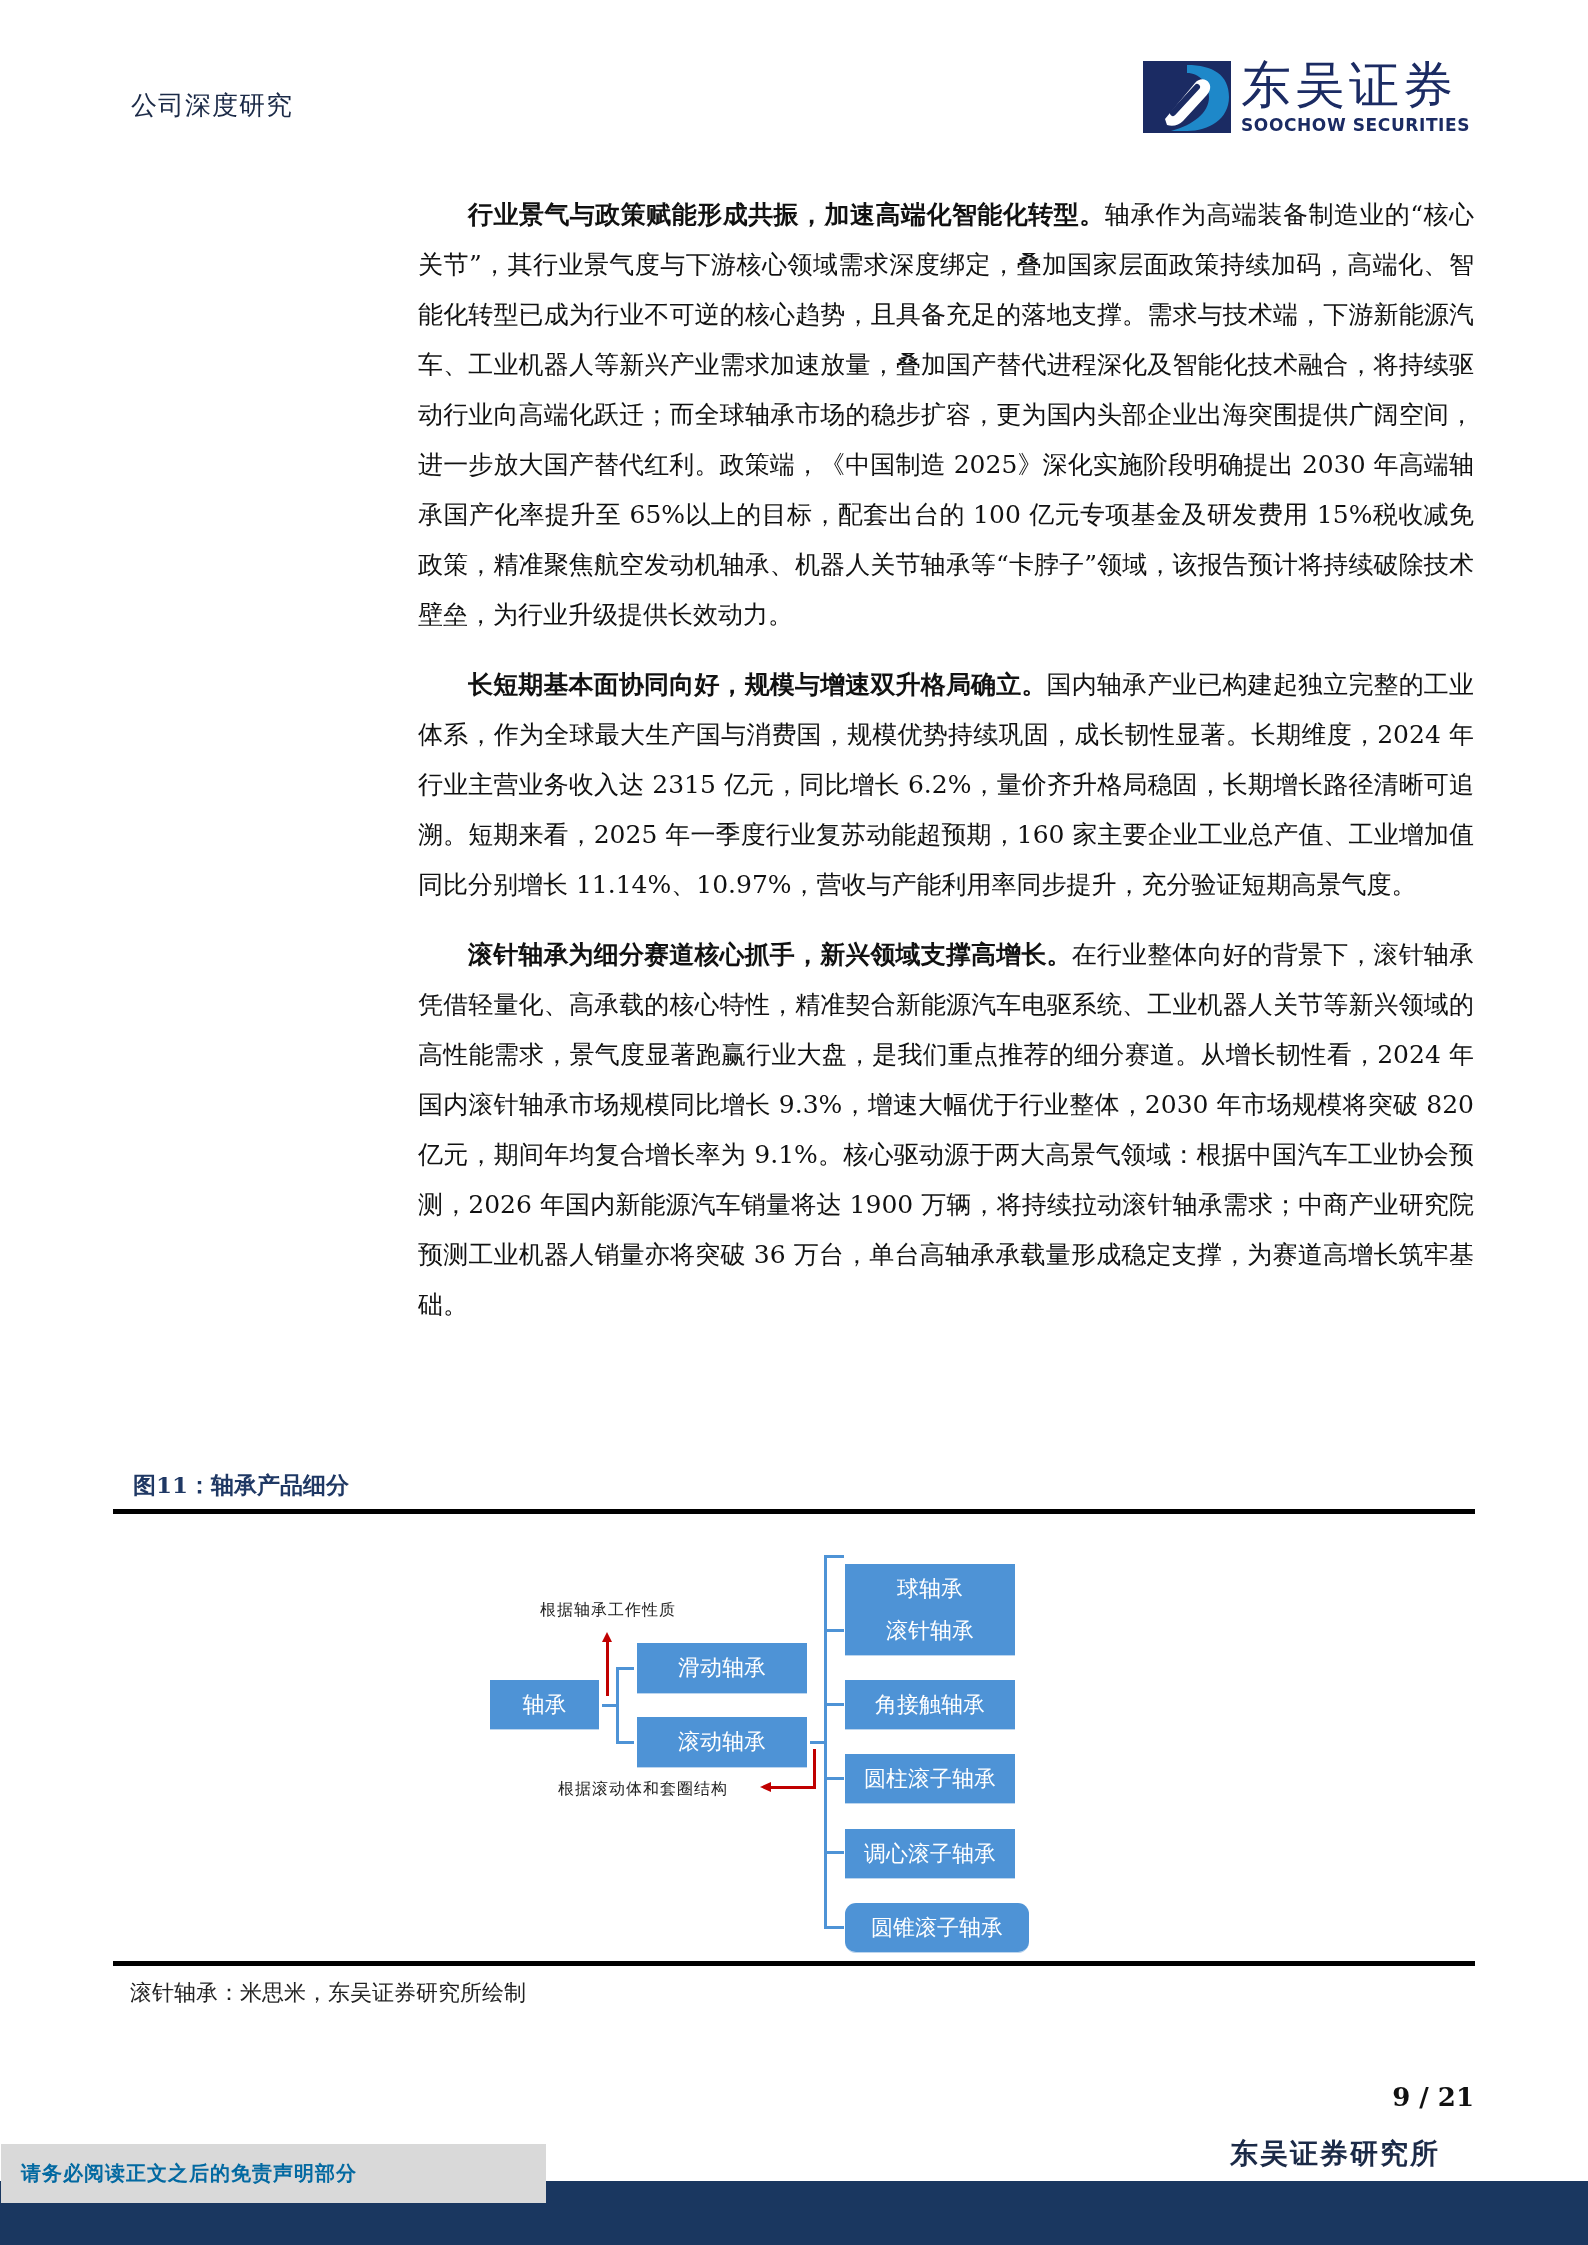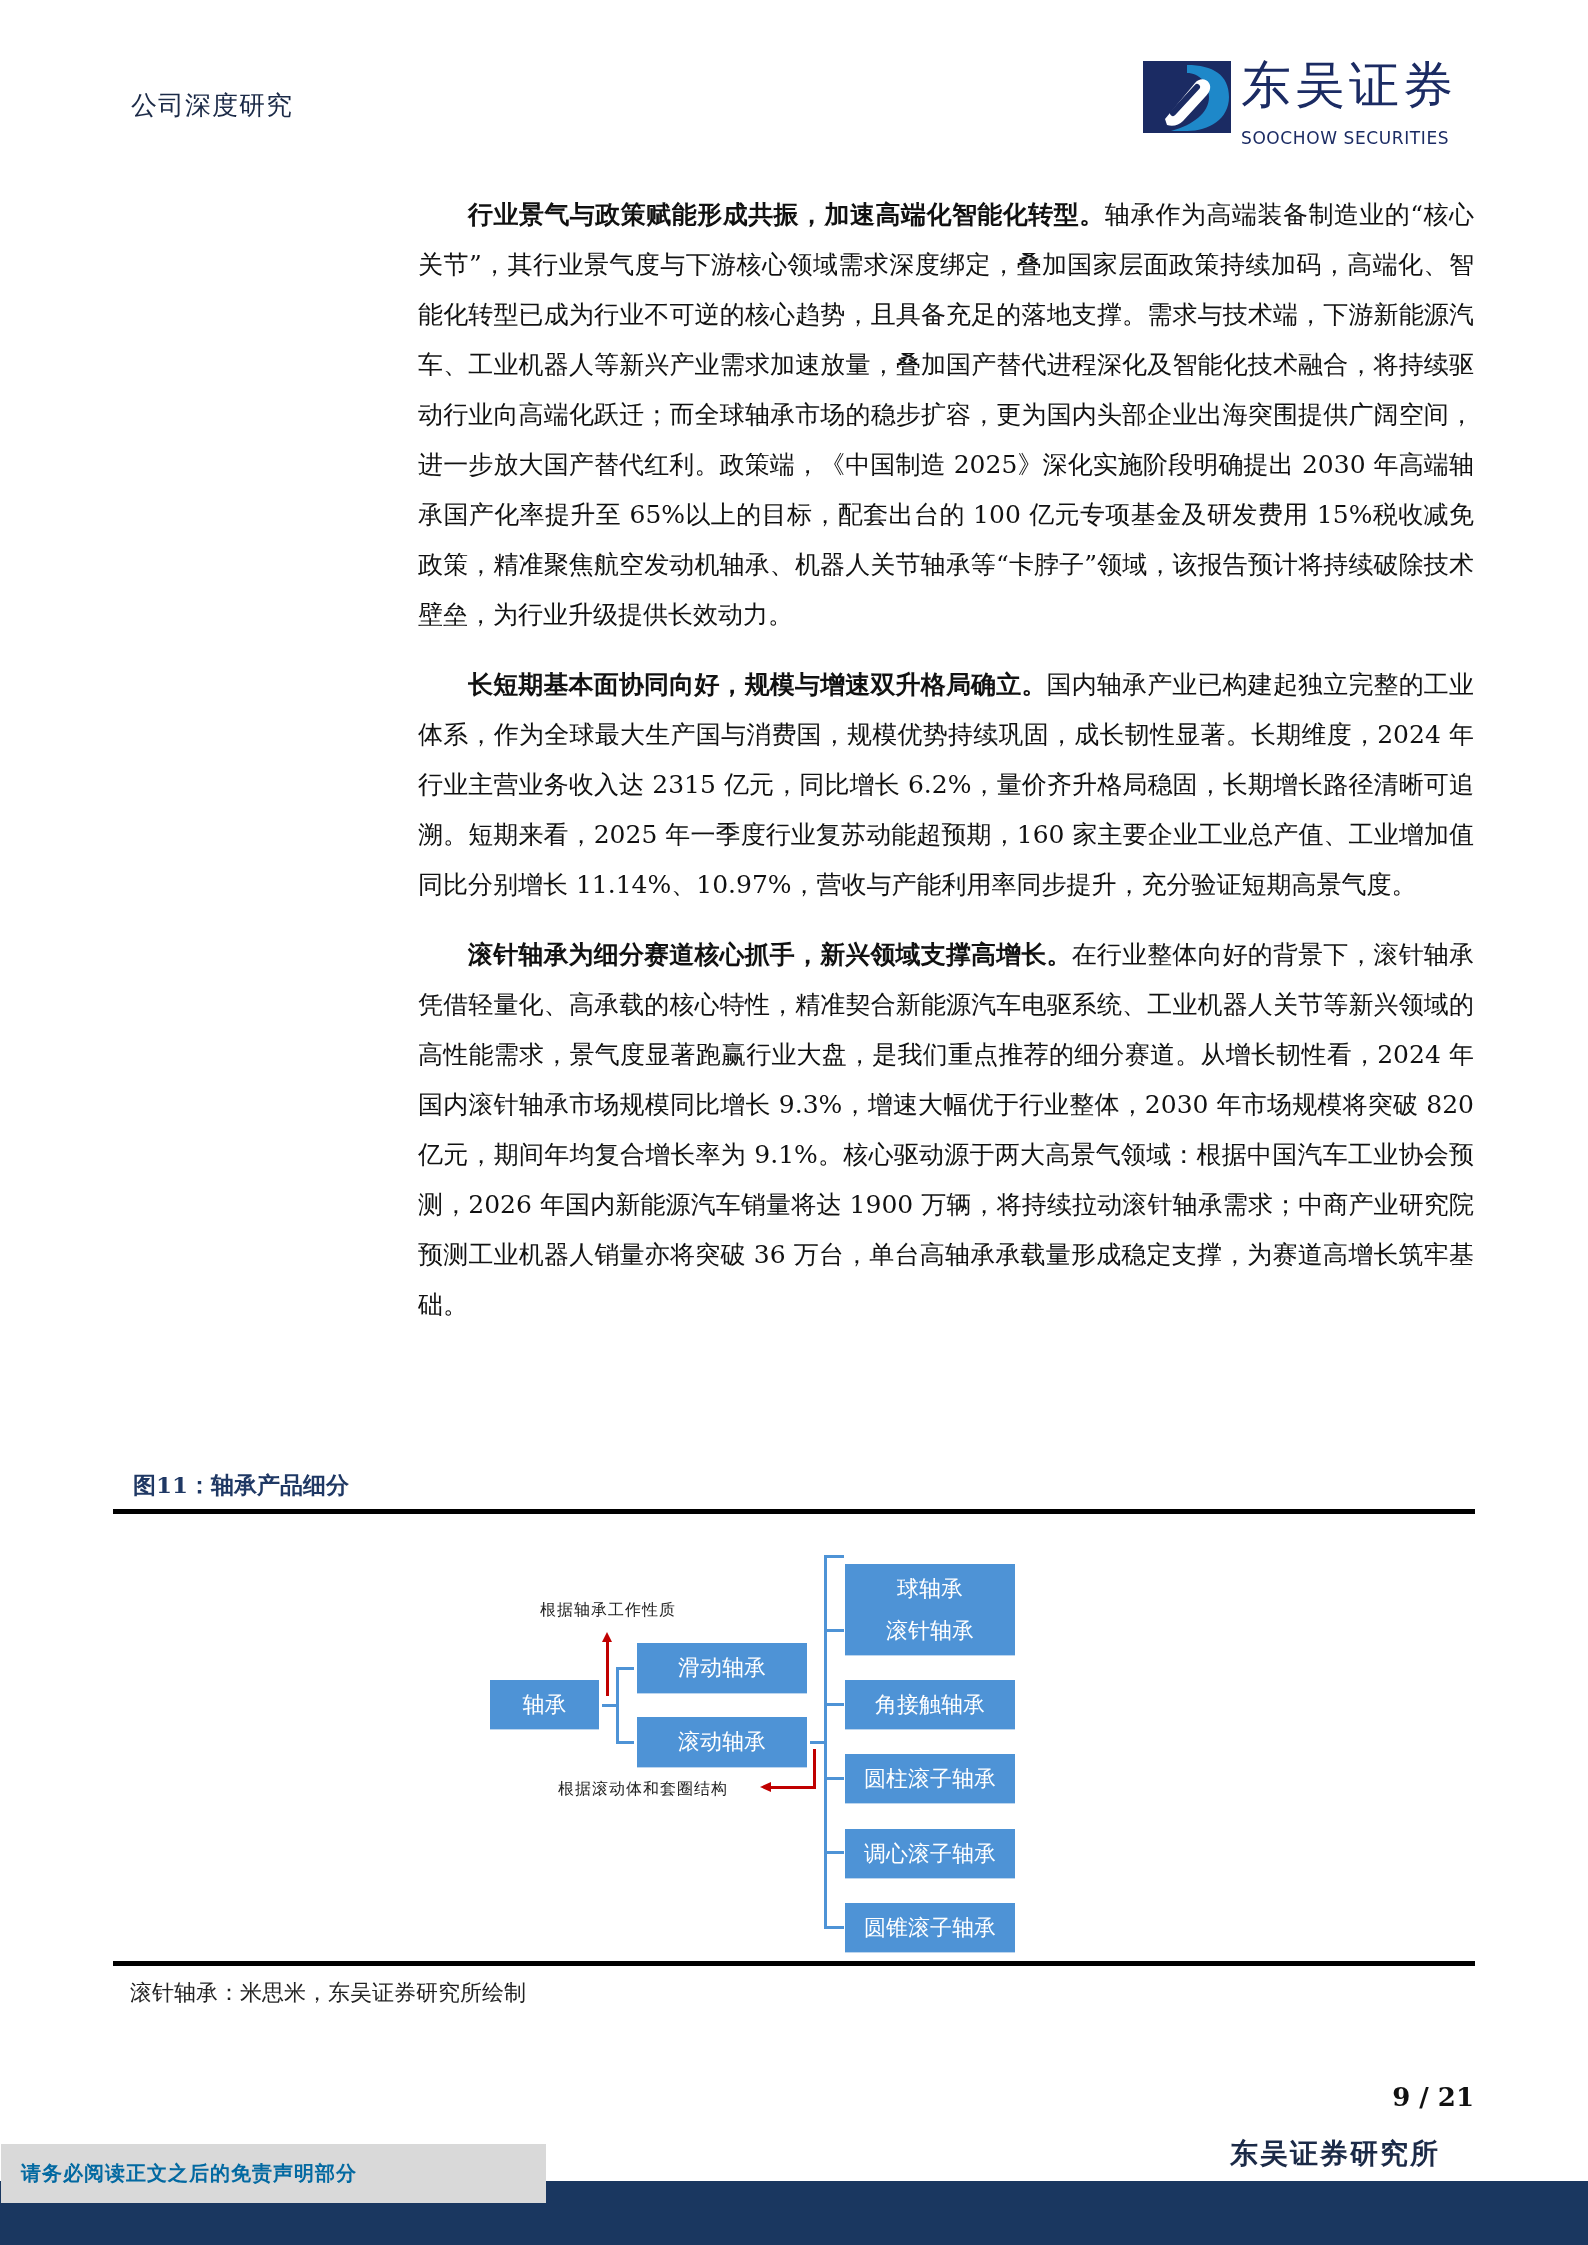--- a/index.html
+++ b/index.html
@@ -4,22 +4,22 @@
 <style>
   html, body { margin:0; padding:0; background:#ffffff; }
   body { width:1588px; height:2245px; position:relative; overflow:hidden;
          font-family:"DejaVu Serif","Liberation Serif",serif; color:#111; }
   .abs { position:absolute; }
   .hdr-title { left:131px; top:88px; font-size:26px; color:#1b2a47; letter-spacing:1px; white-space:nowrap; }
   .logo { left:1143px; top:61px; width:325px; height:74px; }
   .logo-mark { position:absolute; left:0; top:0; width:88px; height:72px; }
   .logo-cn { position:absolute; left:98px; top:-6px; font-family:"DejaVu Sans","Liberation Sans",sans-serif;
              font-size:50px; color:#1b2b63; letter-spacing:4px; white-space:nowrap; line-height:60px; }
-  .logo-en { position:absolute; left:98px; top:67px; font-family:"DejaVu Sans","Liberation Sans",sans-serif;
-             font-size:17px; font-weight:normal; color:#1b2b63; letter-spacing:0.6px; white-space:nowrap; line-height:20px; }
+  .logo-en { position:absolute; left:98px; top:54px; font-family:"DejaVu Sans","Liberation Sans",sans-serif;
+             font-size:17px; font-weight:bold; color:#1b2b63; letter-spacing:0.6px; white-space:nowrap; line-height:20px; }
 
   .body-text { left:418px; top:190px; width:1056px; }
   .para { font-size:25px; line-height:50px; text-align:justify; text-indent:50px; margin:0 0 20px 0; }
   .para b { font-weight:bold; }
 
   .fig-title { left:133px; top:1470px; font-size:23px; font-weight:bold; color:#1f3864; white-space:nowrap; }
   .rule-top { left:113px; top:1509px; width:1362px; height:5px; background:#000; }
   .rule-bot { left:113px; top:1961px; width:1362px; height:5px; background:#000; }
 
   .box { position:absolute; background:#4e93d6; color:#fff; font-family:"DejaVu Sans","Liberation Sans",sans-serif;
@@ -84,21 +84,21 @@
   <div class="ln" style="left:824px;top:1703px;width:20px;height:3px;"></div>
   <div class="ln" style="left:824px;top:1777px;width:20px;height:3px;"></div>
   <div class="ln" style="left:824px;top:1851px;width:20px;height:3px;"></div>
   <div class="ln" style="left:824px;top:1926px;width:20px;height:3px;"></div>
 
   <div class="box" style="left:845px;top:1564px;width:170px;height:49px;">球轴承</div>
   <div class="box" style="left:845px;top:1606px;width:170px;height:49px;">滚针轴承</div>
   <div class="box" style="left:845px;top:1680px;width:170px;height:49px;">角接触轴承</div>
   <div class="box" style="left:845px;top:1754px;width:170px;height:49px;text-align:right;">圆柱滚子轴承</div>
   <div class="box" style="left:845px;top:1829px;width:170px;height:49px;">调心滚子轴承</div>
-  <div class="box" style="left:845px;top:1903px;width:170px;height:49px;">圆锥滚子轴承</div>
+  <div class="box" style="left:845px;top:1903px;width:184px;height:49px;border-radius:11px;">圆锥滚子轴承</div>
 
   <div class="red" style="left:813px;top:1749px;width:3px;height:40px;"></div>
   <div class="red" style="left:770px;top:1786px;width:46px;height:3px;"></div>
   <div class="abs" style="left:760px;top:1782px;width:0;height:0;border-top:5.5px solid transparent;border-bottom:5.5px solid transparent;border-right:11px solid #c00000;"></div>
   <div class="note" style="left:558px;top:1779px;">根据滚动体和套圈结构</div>
 </div>
 
 <div class="abs rule-bot"></div>
 <div class="abs source">滚针轴承：米思米，东吴证券研究所绘制</div>
 

